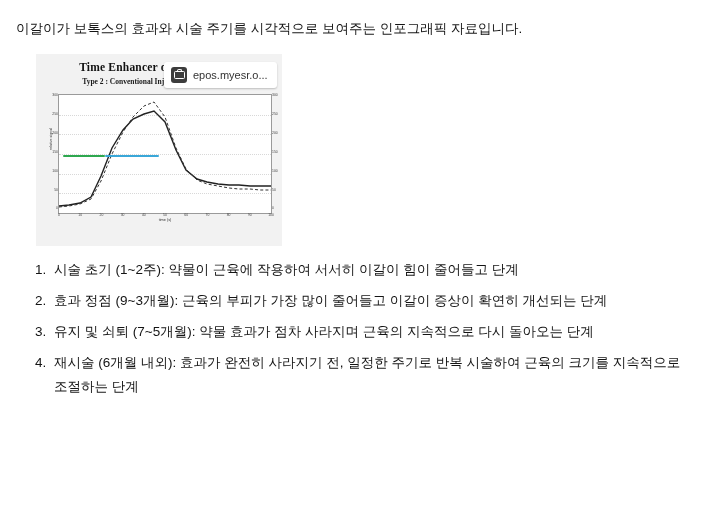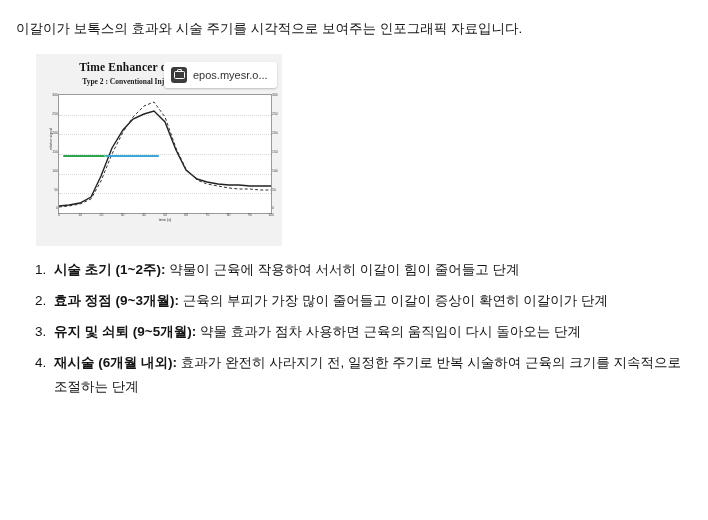--- a/index.html
+++ b/index.html
@@ -204,21 +204,21 @@
     padding-left: 34px;
     font-size: 13.5px;
     line-height: 1.78;
     color: #141414;
   }
   ol.steps li {
     margin-bottom: 7px;
     padding-left: 4px;
   }
   ol.steps li .lead {
-    font-weight: bold;
+    font-weight: normal;
   }
 </style>
 </head>
 <body>
 
 <div class="page">
 
   <p class="intro-text">이갈이가 보톡스의 효과와 시술 주기를 시각적으로 보여주는 인포그래픽 자료입니다.</p>
 
   <div class="figure-wrap">
@@ -286,23 +286,23 @@
 
     </div>
   </div>
 
 
   <ol class="steps">
     <li>
       <span class="lead">시술 초기 (1~2주):</span><span> 약물이 근육에 작용하여 서서히 이갈이 힘이 줄어들고 단계</span>
     </li>
     <li>
-      <span class="lead">효과 정점 (9~3개월):</span><span> 근육의 부피가 가장 많이 줄어들고 이갈이 증상이 확연히 이갈이가 단계</span>
+      <span class="lead">효과 정점 (9~3개월):</span><span> 근육의 부피가 가장 많이 줄어들고 이갈이 증상이 확연히 개선되는 단계</span>
     </li>
     <li>
-      <span class="lead">유지 및 쇠퇴 (9~5개월):</span><span> 약물 효과가 점차 사용하면 근육의 움직임이 다시 돌아오는 단계</span>
+      <span class="lead">유지 및 쇠퇴 (7~5개월):</span><span> 약물 효과가 점차 사라지며 근육의 지속적으로 다시 돌아오는 단계</span>
     </li>
     <li>
       <span class="lead">재시술 (6개월 내외):</span><span> 효과가 완전히 사라지기 전, 일정한 주기로 반복 시술하여 근육의 크기를 지속적으로 조절하는 단계</span>
     </li>
   </ol>
 
 </div>
 
 </body></html>

